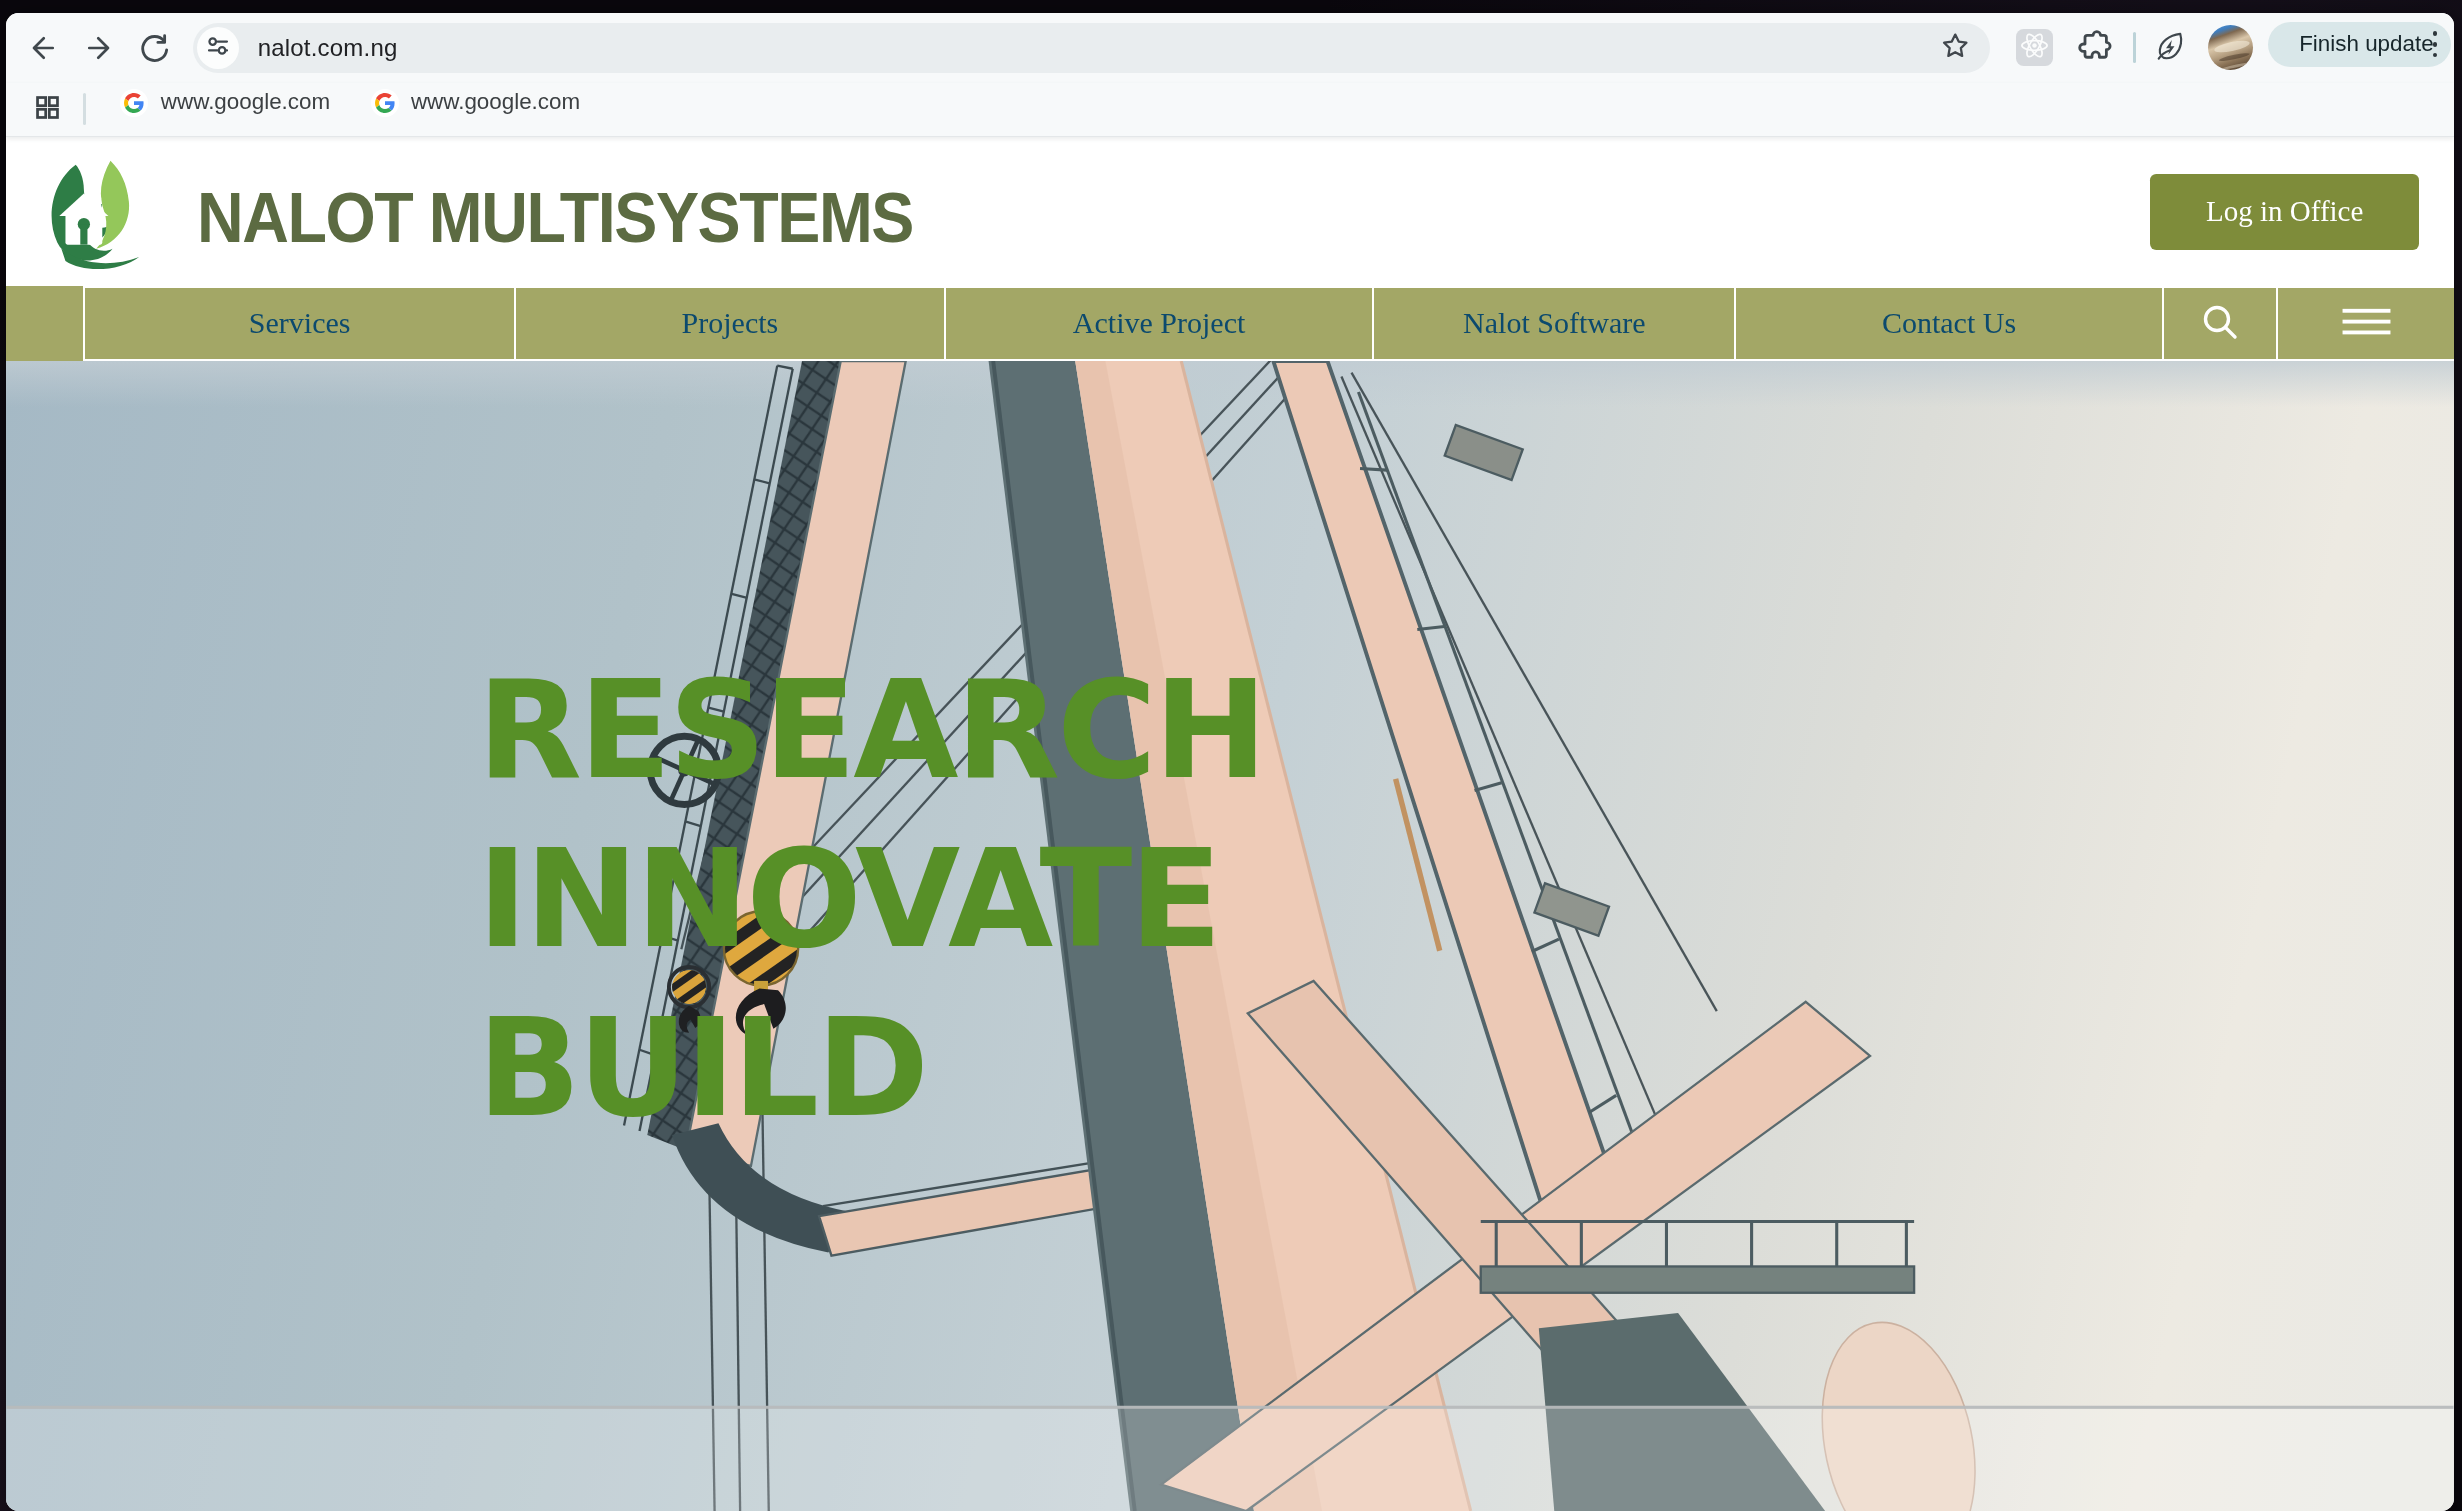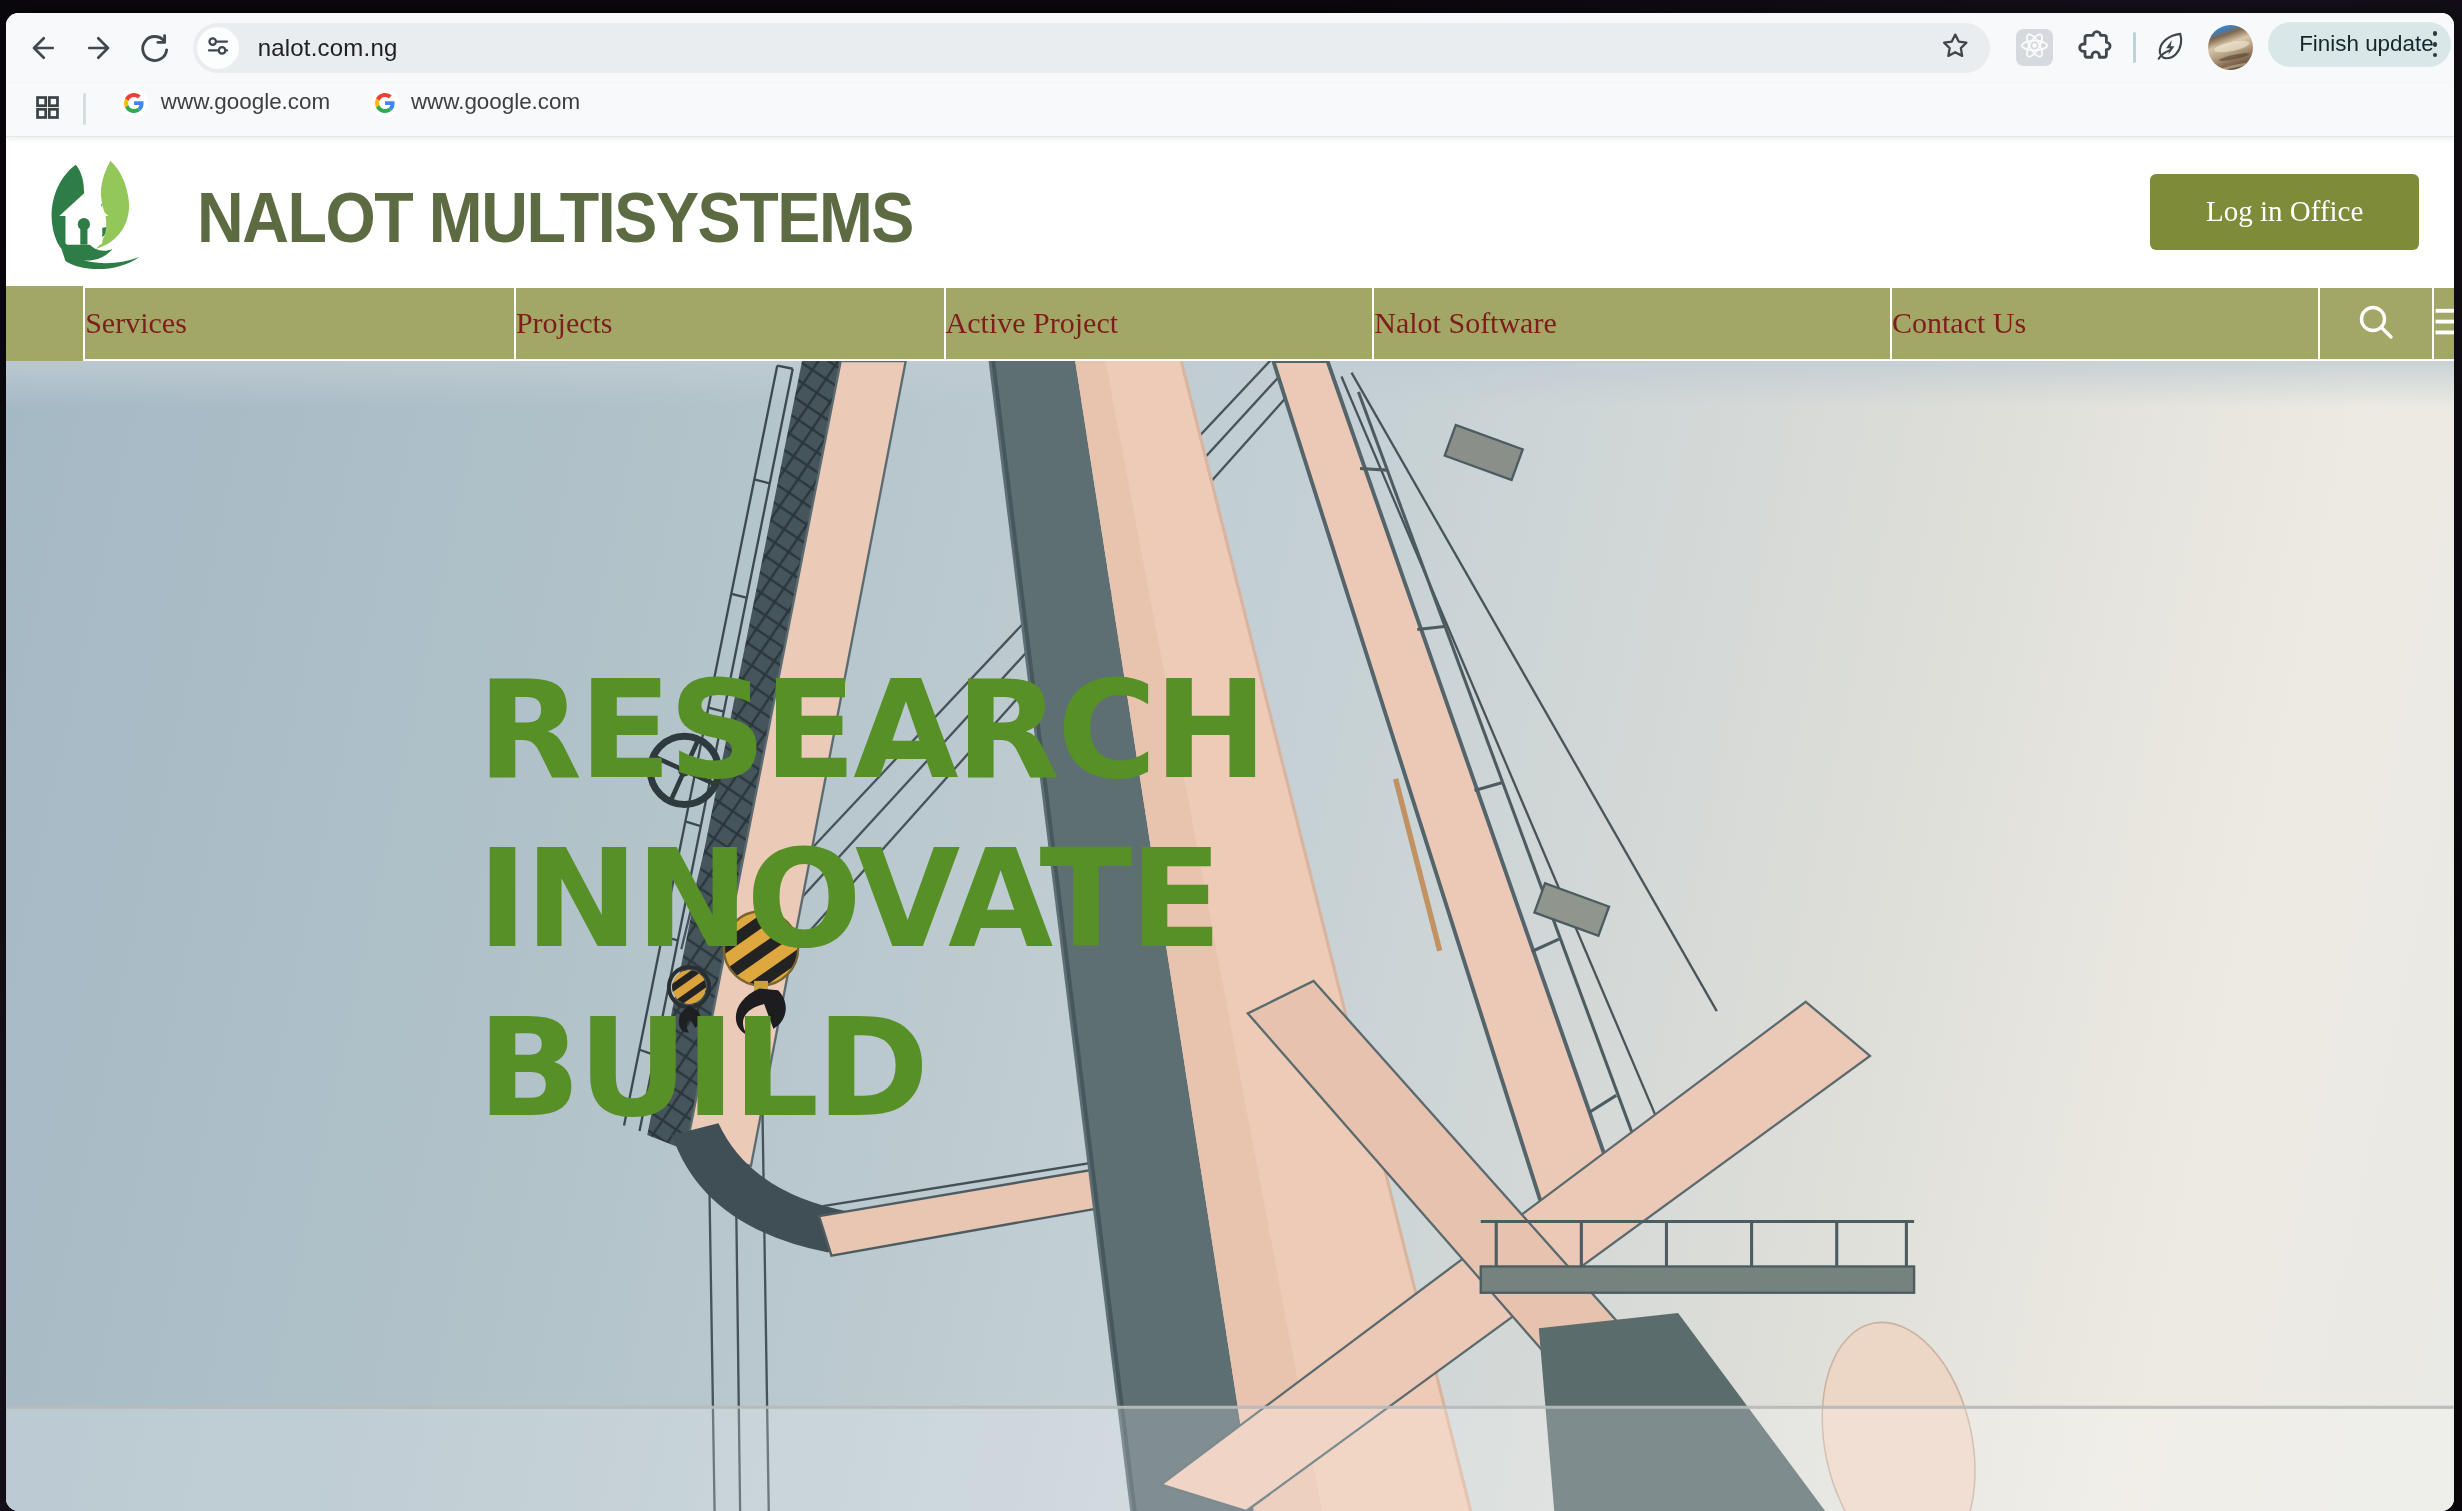--- a/index.html
+++ b/index.html
@@ -52,22 +52,22 @@
   .siteheader{height:149px;background:#fff;position:relative;z-index:4}
   .logo{position:absolute;left:39px;top:20px;display:flex;align-items:center;background:#fff;padding-right:23px}
   .brand{margin-left:18.6px;font-weight:bold;font-size:68px;color:#5c6b42;letter-spacing:-1.5px;
     transform:scaleX(.95) scaleY(1.04);transform-origin:left center;white-space:nowrap}
   .login-btn{position:absolute;left:2144px;top:37px;width:269px;height:76px;background:#7e8c3a;border-radius:6.2px;
     display:flex;align-items:center;justify-content:center;color:#ffffff;
     font-family:"Liberation Serif",serif;font-size:29px}
   
   .navbar{height:75px;background:#a3a766;display:flex;box-sizing:border-box;position:relative;z-index:4}
   .nav-lead{width:77px;flex:0 0 auto}
-  .nav-item{box-sizing:border-box;border:2.3px solid #fff;margin-left:-2.3px;display:flex;align-items:center;justify-content:flex-start;
-    color:#7f1d1d;font-family:"Liberation Serif",serif;font-size:30px;flex:0 0 auto;background:#a3a766}
+  .nav-item{box-sizing:border-box;border:2.3px solid #fff;margin-left:-2.3px;display:flex;align-items:center;justify-content:center;
+    color:#0c4a6e;font-family:"Liberation Serif",serif;font-size:30px;flex:0 0 auto;background:#a3a766}
   .nav-item.first{margin-left:0}
   .nav-icon-cell{box-sizing:border-box;border:2.3px solid #fff;margin-left:-2.3px;display:flex;align-items:center;justify-content:center;flex:0 0 auto;background:#a3a766}
   .nav-end{flex:1 1 auto;box-sizing:border-box;border:2.3px solid #fff;border-right:none;margin-left:-2.3px;display:flex;align-items:center;justify-content:center;background:#a3a766}
   
   .hero{position:relative;height:1150px;overflow:hidden;
     background:
       linear-gradient(180deg, rgba(193,204,211,.8) 0%, rgba(193,204,211,0) 46px),
       linear-gradient(102deg,#a5b9c5 0%,#b1c2c9 25%,#c4d0d5 50%,#dcddd8 72%,#edeae2 88%,#e9e9e5 100%)}
   .hero svg{position:absolute;left:0;top:0}
   .hero-text{position:absolute;left:471px;top:285px;font-family:"DejaVu Sans","Liberation Sans",sans-serif;
@@ -216,21 +216,21 @@
     <div class="nav-lead"></div>
     <div class="nav-item first" style="width:433px">
         <span>Services</span>
       </div>
     <div class="nav-item" style="width:432px">
         <span>Projects</span>
       </div>
     <div class="nav-item" style="width:431px">
         <span>Active Project</span>
       </div>
-    <div class="nav-item" style="width:520px">
+    <div class="nav-item" style="width:364px">
         <span>Nalot Software</span>
       </div>
     <div class="nav-item" style="width:430px">
         <span>Contact Us</span>
       </div>
     <div class="nav-icon-cell" style="width:117px">
       <span><svg width="48" height="48" viewBox="0 0 48 48" fill="none" stroke="#ffffff" stroke-width="3.4" stroke-linecap="round">
             <circle cx="21" cy="21" r="11.5"></circle>
             <line x1="29.5" y1="29.5" x2="39" y2="39"></line>
           </svg></span>

